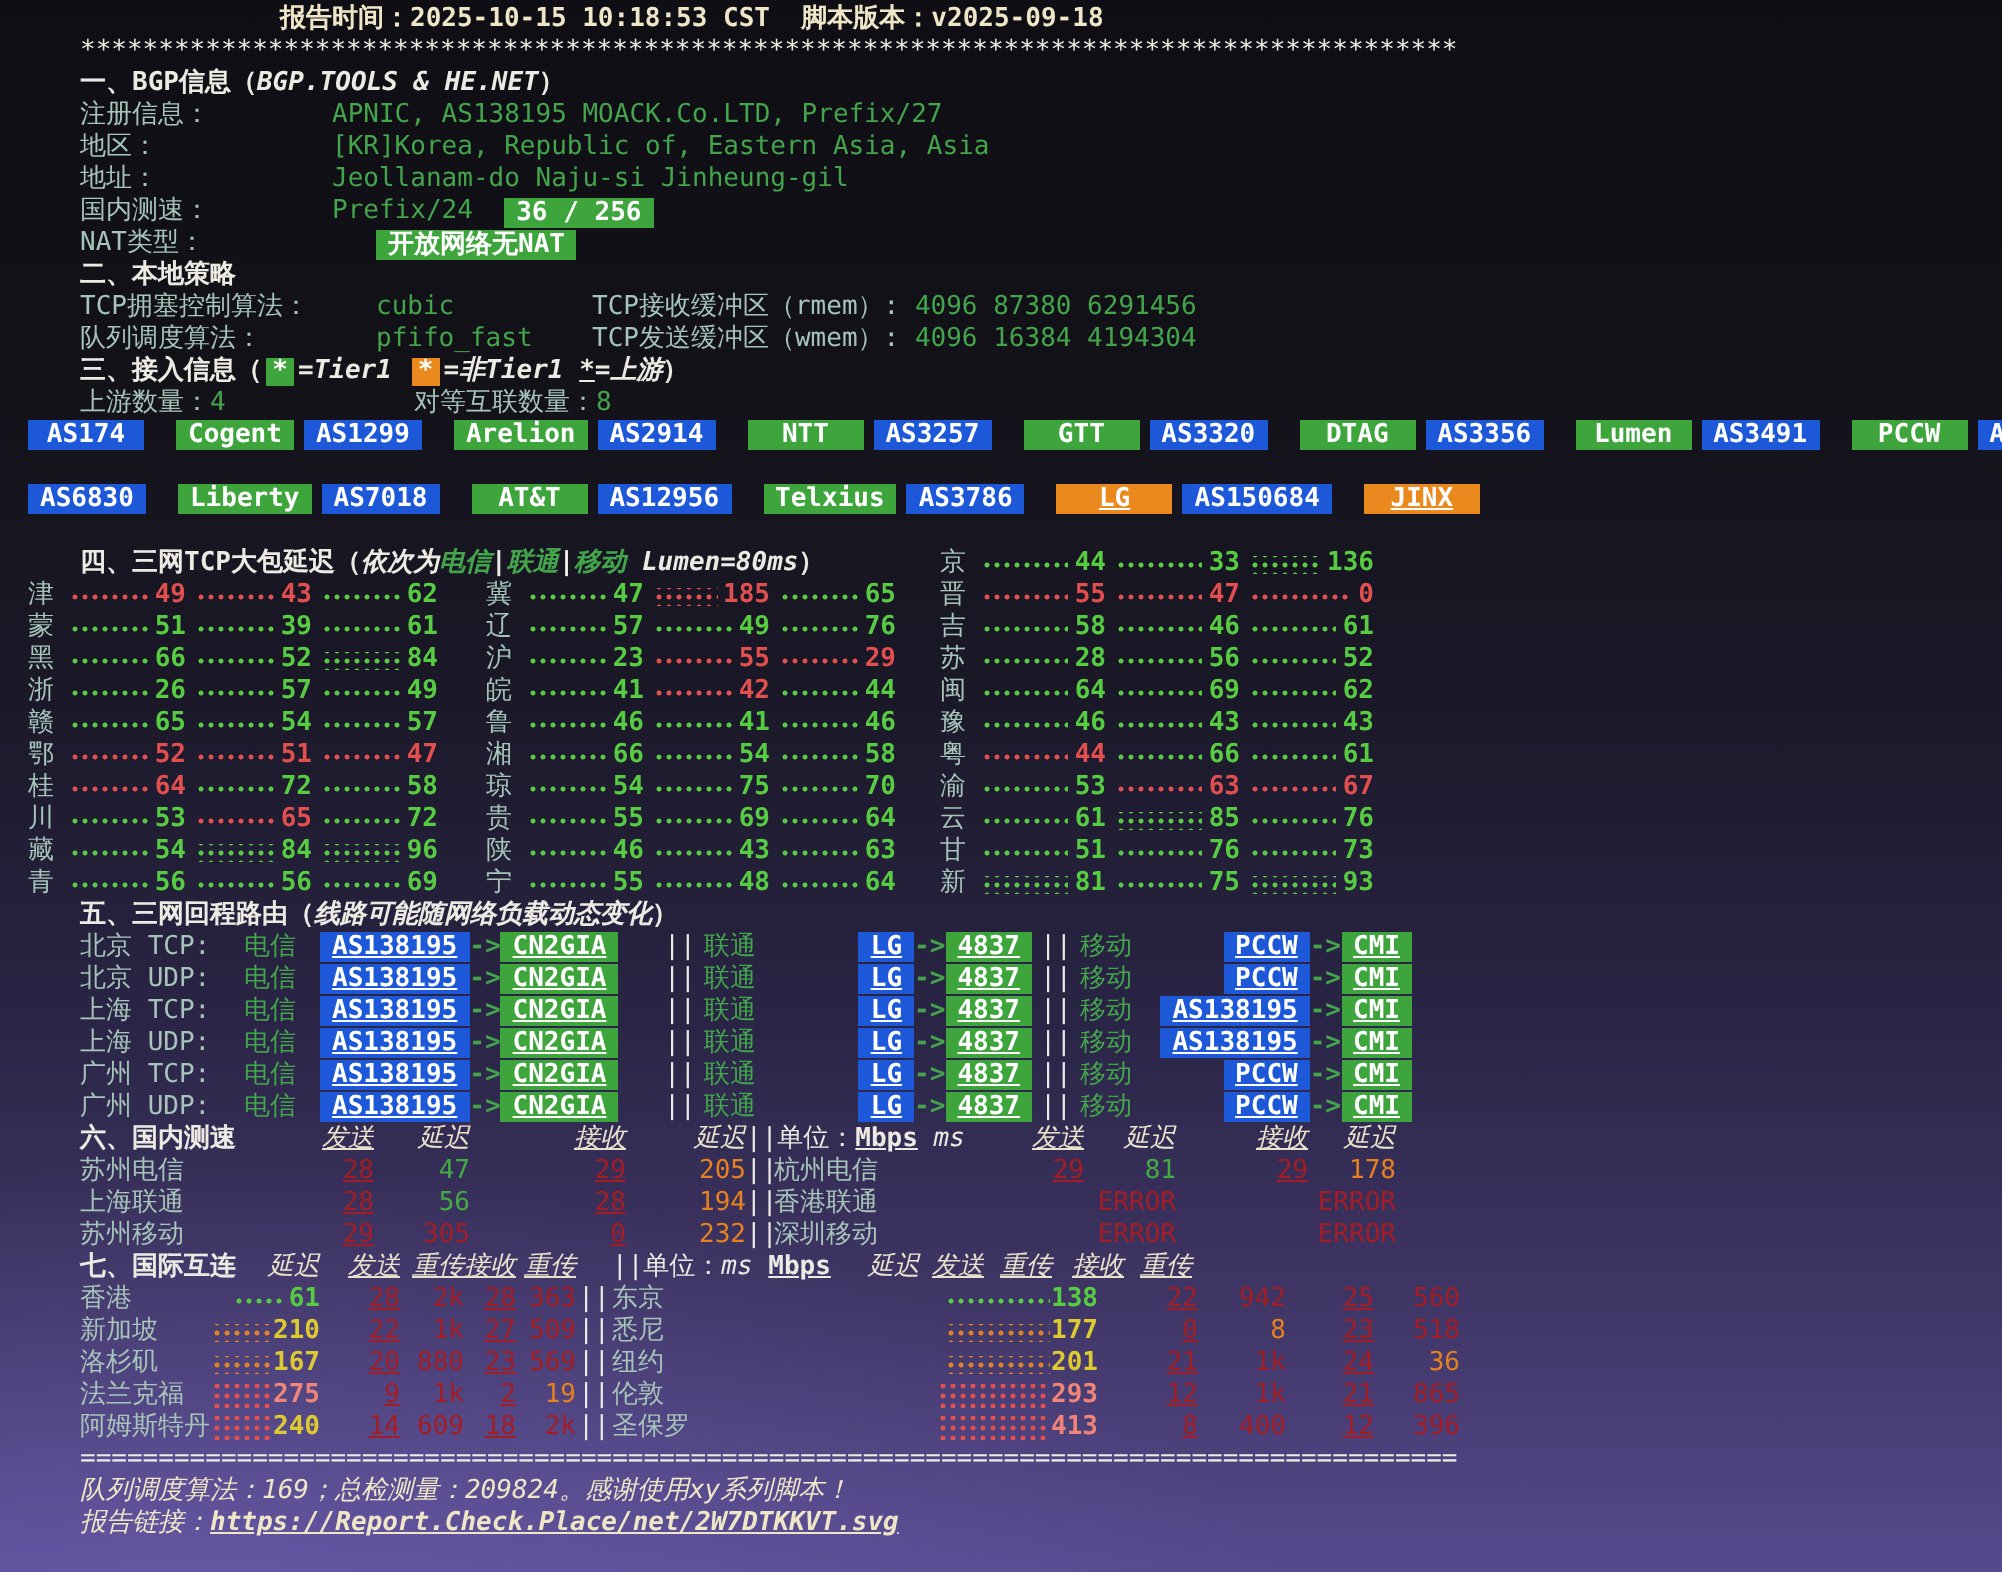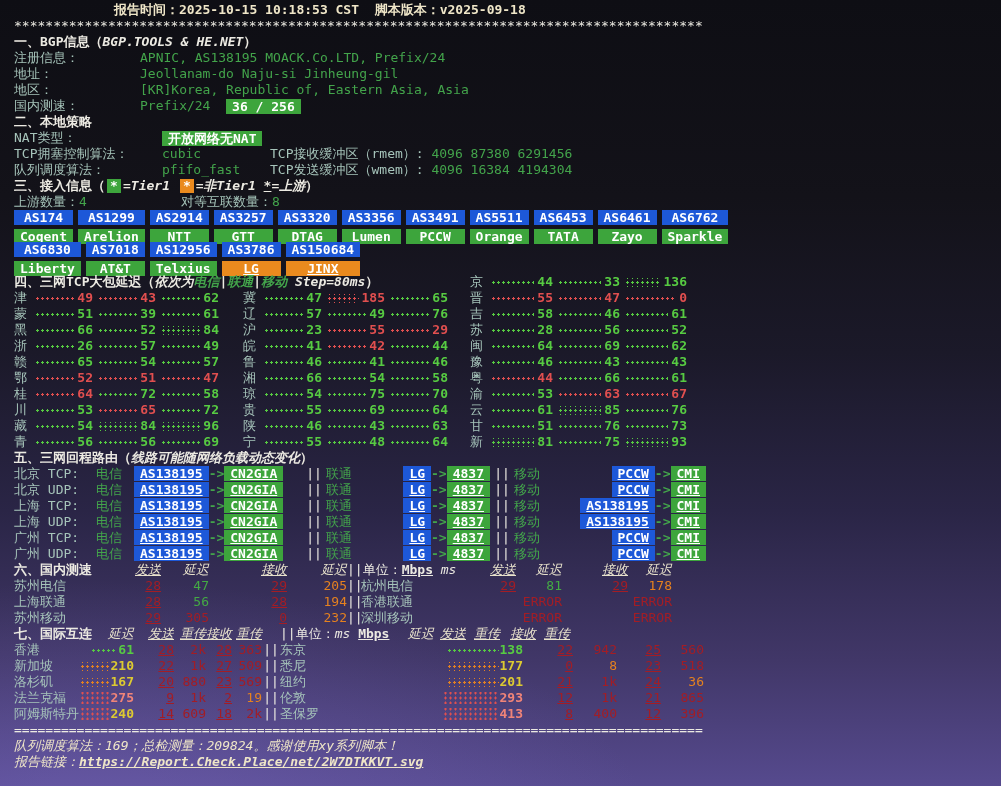--- a/index.html
+++ b/index.html
@@ -5,21 +5,21 @@
   html,body{margin:0;padding:0;background:#0b0b10;}
   .screen{
     position:relative;width:1001px;height:786px;overflow:hidden;
     font-family:"DejaVu Sans Mono","DejaVu Sans",monospace;
     font-size:13px;line-height:16px;color:#e8e8e2;
     background:
       radial-gradient(90% 55% at 10% 108%, rgba(130,112,205,.42), rgba(130,112,205,0) 62%),
       linear-gradient(180deg,#0e0e14 0%,#131219 25%,#1b1929 45%,#2a2546 65%,#413768 84%,#564a8e 100%);
   }
   .content{position:absolute;left:14px;top:2px;width:692px;}
-  .line{display:flex;align-items:center;height:16px;white-space:pre;}
+  .line{display:flex;align-items:center;height:16px;white-space:pre;margin-left:26px;}
   .abs{position:absolute;}
   
   .wt{color:#eceae2}
   .cr{color:#efe6c8}
   .lbl{color:#a6c4ba}
   .grn{color:#43a44b}
   .g2{color:#44aa44}
   .g{color:#57cb42}
   .ng{color:#57cb42}
   .r{color:#e14f4f}
@@ -41,21 +41,21 @@
   
   .badge{display:inline-block;color:#fff;font-weight:bold;padding:0 6px;height:15px;line-height:15px;}
   .bblue{background:#1d58d8}
   .bgreen{background:#3da53c}
   .borg{background:#ea8a1e}
   .star{display:inline-block;width:14px;height:14px;line-height:14px;text-align:center;color:#fff;font-weight:bold;margin:0 2px;}
   .sgreen{background:#3da53c}
   .sorg{background:#ea8a1e}
   
   .asrow{display:flex;gap:5px;height:32px;align-items:flex-start}
-  .aspair{display:flex;flex-direction:column;gap:4px}
+  .aspair{display:flex;gap:16px}
   .aspair .badge{text-align:center;min-width:46px}
   
   .bar{display:inline-block;height:5px;background-image:radial-gradient(currentColor 1.1px,transparent 1.4px);background-size:5px 5px;background-position:0 50%;}
   .bar.g{color:#57cb42}.bar.o{color:#e5811f}.bar.rr{color:#e14f4f}
   .bar.d{height:9px}.bar.dd{height:12px}
   
   .lat{position:relative;height:176px}
   .latcol{position:absolute}
   .lrow{display:flex;height:16px;align-items:center}
   .prov{width:16px;flex:none;color:#a6c4ba}
@@ -100,40 +100,40 @@
     <span class="ml100">报告时间：</span><span>2025-10-15 10:18:53 CST</span><span>  </span><span>脚本版本：</span><span>v2025-09-18</span>
   </div>
 
   <div class="line wt"><span>****************************************************************************************</span></div>
 
   <div class="line wt b">
     <span>一、BGP信息（</span><span class="it">BGP.TOOLS &amp; HE.NET</span><span>）</span>
   </div>
 
     <div class="line">
-      <span class="lbl lw">注册信息：</span><span class="grn">APNIC, AS138195 MOACK.Co.LTD, Prefix/24</span>
-    </div>
-
+      <span class="lbl lw">注册信息：</span><span class="grn">APNIC, AS138195 MOACK.Co.LTD, Prefix/27</span>
+    </div>
+
+
+    <div class="line">
+      <span class="lbl lw">地区：</span><span class="grn">[KR]Korea, Republic of, Eastern Asia, Asia</span>
+    </div>
 
     <div class="line">
       <span class="lbl lw">地址：</span><span class="grn">Jeollanam-do Naju-si Jinheung-gil</span>
-    </div>
-
-    <div class="line">
-      <span class="lbl lw">地区：</span><span class="grn">[KR]Korea, Republic of, Eastern Asia, Asia</span>
     </div>
 
   <div class="line">
     <span class="lbl lw">国内测速：</span><span class="grn">Prefix/24</span><span>  </span><span class="badge bgreen">36 / 256</span>
   </div>
 
-  <div class="line wt b"><span>二、本地策略</span></div>
   <div class="line">
     <span class="lbl lw2">NAT类型：</span><span class="badge bgreen">开放网络无NAT</span>
   </div>
+  <div class="line wt b"><span>二、本地策略</span></div>
 
     <div class="line">
       <span class="lbl lw2">TCP拥塞控制算法：</span><span class="grn vw">cubic</span><span class="lbl">TCP接收缓冲区（rmem）: </span><span class="grn">4096 87380 6291456</span>
     </div>
 
     <div class="line">
       <span class="lbl lw2">队列调度算法：</span><span class="grn vw">pfifo_fast</span><span class="lbl">TCP发送缓冲区（wmem）: </span><span class="grn">4096 16384 4194304</span>
     </div>
 
   <div class="line wt b">
@@ -225,21 +225,21 @@
 
       <span class="aspair">
         <span class="badge bblue">AS150684</span>
         <span class="badge borg u">JINX</span>
       </span>
 
   </div>
 
   <div class="lat">
     <div class="line abs wt b" style="left:0;top:0">
-      <span>四、三网TCP大包延迟（</span><span class="it">依次为</span><span class="it grn">电信</span><span>|</span><span class="it grn">联通</span><span>|</span><span class="it grn">移动</span><span class="it"> Step=80ms</span><span>）</span>
+      <span>四、三网TCP大包延迟（</span><span class="it">依次为</span><span class="it grn">电信</span><span>|</span><span class="it grn">联通</span><span>|</span><span class="it grn">移动</span><span class="it"> Lumen=80ms</span><span>）</span>
     </div>
     <div class="latcol c1" style="left:0;top:16px">
 
         <div class="lrow">
           <span class="prov">津</span>
 
             <span class="lcell r">
               <span class="bar"></span>
               <span class="lnum">49</span>
             </span>

